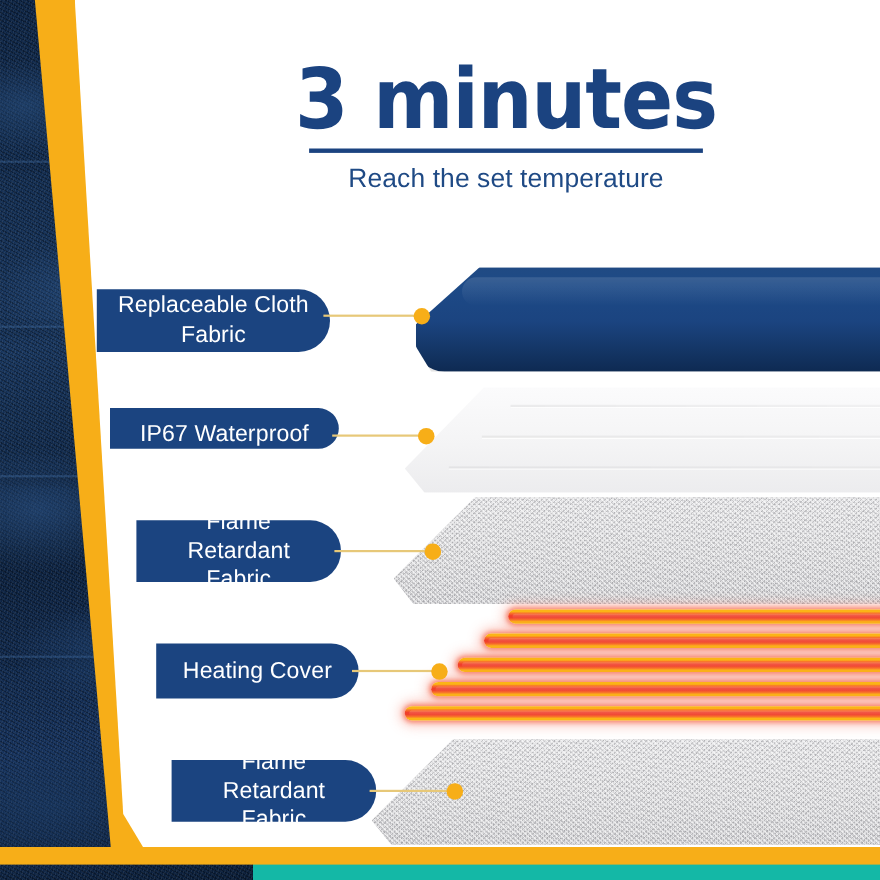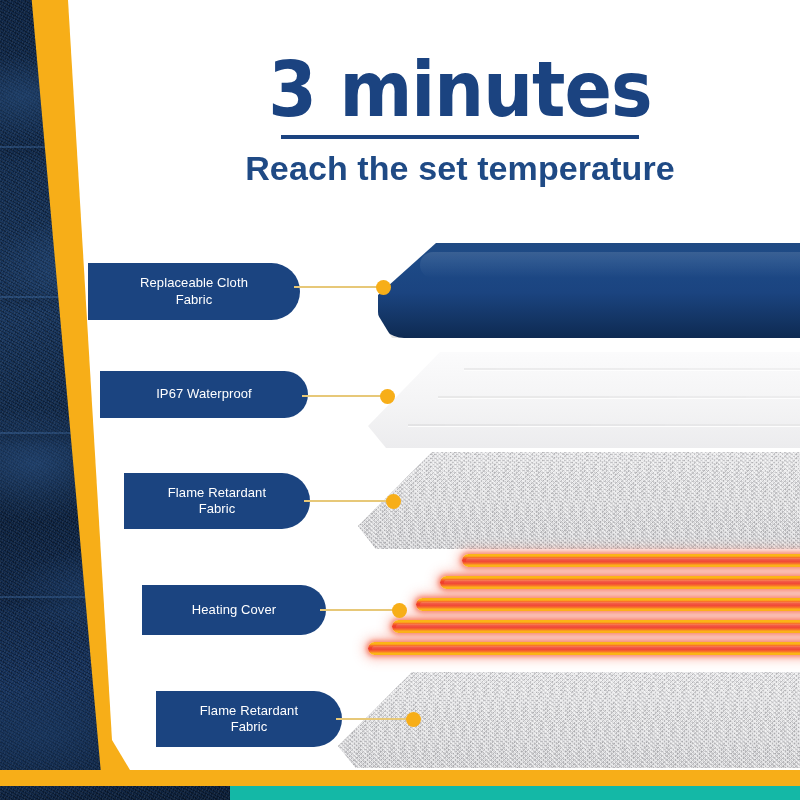--- a/index.html
+++ b/index.html
@@ -103,22 +103,22 @@
     white-space: nowrap;
   }
   .headline-rule {
     width: 358px;
     height: 4px;
     background: #1b4380;
     margin: 9px auto 0 auto;
   }
   .subhead {
     margin-top: 10px;
-    font-size: 34px;
-    font-weight: 700;
+    font-size: 24px;
+    font-weight: 400;
     color: #1f4a85;
     letter-spacing: 0.1px;
     white-space: nowrap;
   }
 
   
   .layers {
     position: absolute;
     left: 0; top: 0;
     width: 800px; height: 800px;
@@ -223,21 +223,21 @@
   }
   .pill {
     position: absolute;
     background: #1b4480;
     border-radius: 0 34px 34px 0;
     color: #ffffff;
     display: flex;
     align-items: center;
     justify-content: center;
     text-align: center;
-    font-size: 13px;
+    font-size: 21px;
     line-height: 1.25;
     padding: 0 18px;
     box-sizing: border-box;
     letter-spacing: 0.1px;
   }
   .connector {
     position: absolute;
     height: 2px;
     background: #e7c878;
   }
@@ -300,21 +300,21 @@
       <span>
         <span>Replaceable Cloth</span><br>
         <span>Fabric</span>
       </span>
     </div>
     <div class="connector" style="left:256px; top:286px; width:86px;"></div>
     <div class="dot" style="left:338px; top:280px;"></div>
   </div>
 
   <div class="callout">
-    <div class="pill" style="left:62px; top:371px; width:208px; height:47px;">
+    <div class="pill" style="left:62px; top:371px; width:208px; height:37px;align-items:flex-end;">
       <span>IP67 Waterproof</span>
     </div>
     <div class="connector" style="left:264px; top:395px; width:82px;"></div>
     <div class="dot" style="left:342px; top:389px;"></div>
   </div>
 
   <div class="callout">
     <div class="pill" style="left:86px; top:473px; width:186px; height:56px;">
       <span>
         <span>Flame Retardant</span><br>

